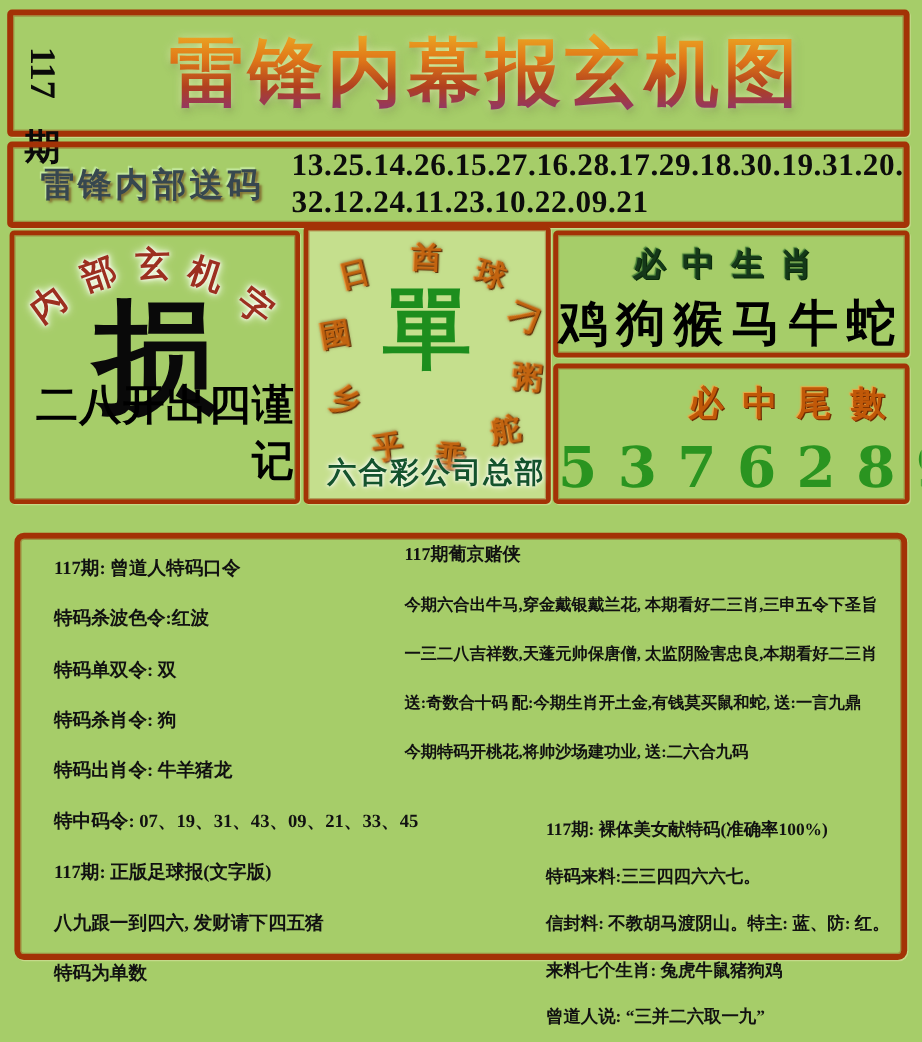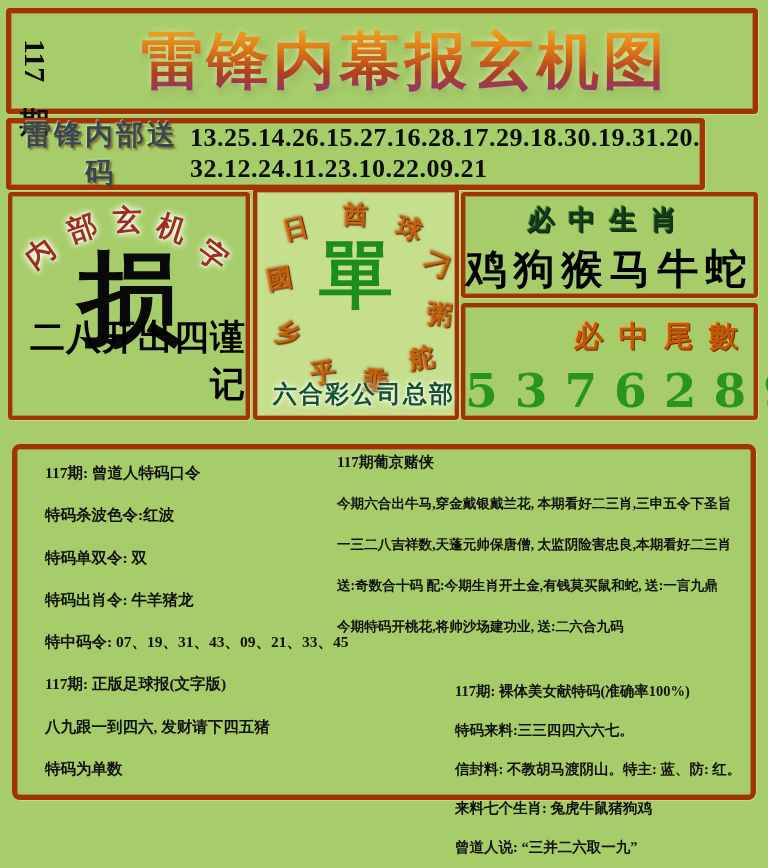--- a/index.html
+++ b/index.html
@@ -34,21 +34,21 @@
   @supports (-webkit-background-clip: text) {
     .banner-title {
       background:linear-gradient(180deg,#f2c02a 4%,#e07818 38%,#b0401f 62%,#7c2f9a 96%);
       -webkit-background-clip:text; background-clip:text;
       color:transparent; -webkit-text-fill-color:transparent;
       filter:drop-shadow(0 0 4px rgba(235,255,180,.95)) drop-shadow(1px 2px 2px rgba(60,80,20,.45));
     }
   }
 
   
-  .codes { left:6px; top:118px; width:699px; height:72px; display:flex; align-items:center; }
+  .codes { left:6px; top:118px; width:752px; height:72px; display:flex; align-items:center; }
   .codes-label {
     width:240px; text-align:center;
     font-size:28px; font-weight:bold; letter-spacing:3px;
     color:#37474f;
     text-shadow:2px 2px 2px rgba(110,60,20,.65), -1px -1px 1px rgba(220,255,200,.6);
     filter:blur(.3px);
   }
   .codes-nums { flex:1; font-size:26px; font-weight:bold; line-height:1.18; color:#0c0c0c; letter-spacing:.5px; }
 
   
@@ -149,20 +149,21 @@
 <div class="rbox tails">
   <div class="calli-header-orange">必中尾數</div>
   <div class="tails-val">5376289</div>
 </div>
 
 <div class="rbox sheet">
   <div class="col-left">
     <div class="line">117期: 曾道人特码口令</div>
     <div class="line">特码杀波色令:红波</div>
     <div class="line">特码单双令: 双</div>
+    <div class="line">特码杀肖令: 狗</div>
     <div class="line">特码出肖令: 牛羊猪龙</div>
     <div class="line">特中码令: 07、19、31、43、09、21、33、45</div>
     <div class="line">117期: 正版足球报(文字版)</div>
     <div class="line">八九跟一到四六, 发财请下四五猪</div>
     <div class="line">特码为单数</div>
 
   </div>
   <div class="col-right">
     <div class="rline first">117期葡京赌侠</div>
     <div class="rline">今期六合出牛马,穿金戴银戴兰花, 本期看好二三肖,三申五令下圣旨</div>

